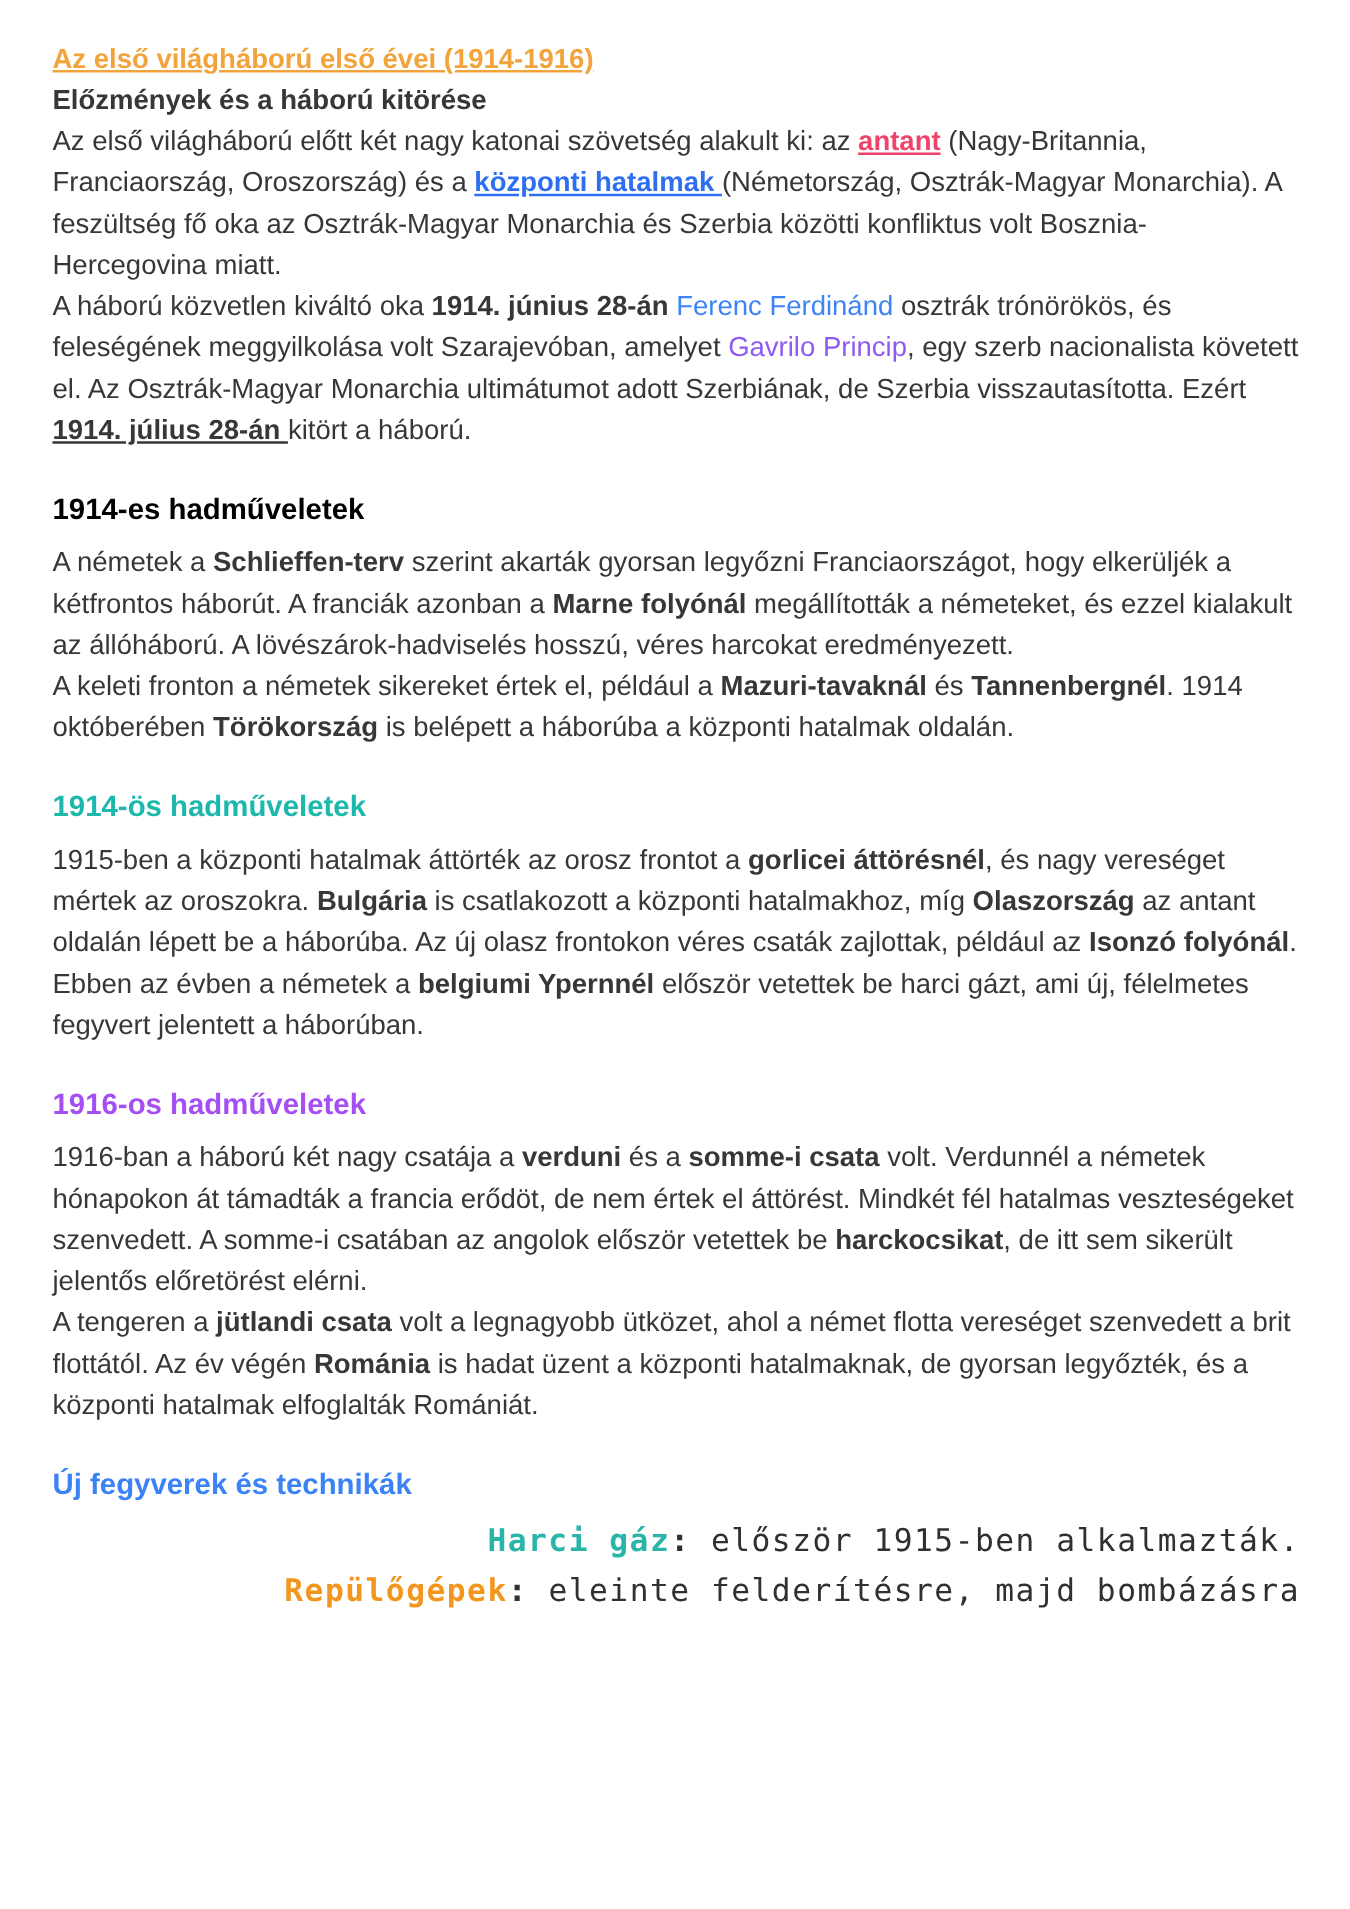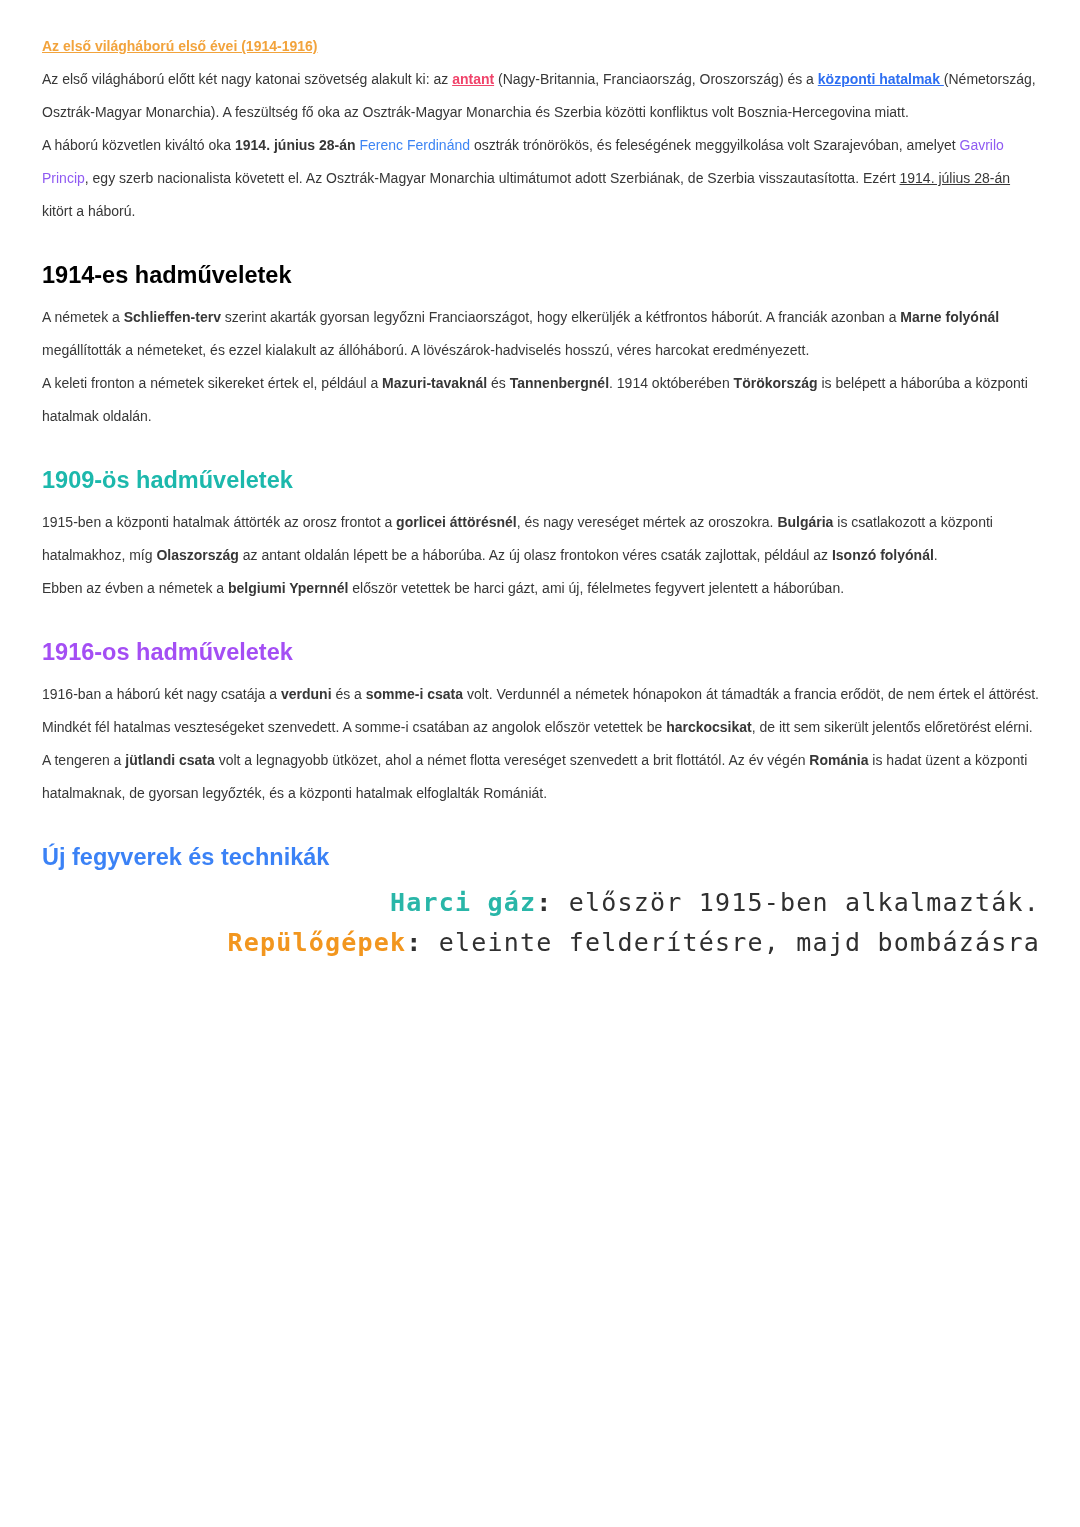--- a/index.html
+++ b/index.html
@@ -8,56 +8,57 @@
   body {
     width: 1080px;
     height: 1527px;
     background: #ffffff;
     font-family: "Liberation Sans", "DejaVu Sans", sans-serif;
     color: #373737;
     overflow: hidden;
   }
   .page { padding: 30px 40px 0 42px; }
 
-  .doc-title, .para { font-size: 14px; line-height: 33px; margin: 0; }
+  .doc-title, .para { font-size: 22px; line-height: 33px; margin: 0; }
 
   h2.section-heading {
     font-size: 23.5px;
     line-height: 33px;
     font-weight: 700;
     margin: 31px 0 9px 0;
   }
 
   .mono-block {
     font-family: "DejaVu Sans Mono", "Liberation Mono", monospace;
     font-size: 25px;
     line-height: 40px;
     letter-spacing: 1.2px;
     margin: 0;
     color: #303030;
     text-align: right;
   }
 
   .rs-plain { }
   .rs-b { font-weight: 700; }
-  .rs-bu { font-weight: 400; text-decoration: underline; }
+  .rs-bu { font-weight: 700; text-decoration: underline; }
   .rs-link { font-weight: 700; text-decoration: underline; cursor: pointer; }
   .rs-colored { cursor: pointer; }
 </style>
 </head>
 <body style="color: rgb(55, 55, 55);">
 
 <div class="page">
   <div>
       <p class="doc-title"><span class="rs-link" style="color: rgb(242, 163, 60);">Az első világháború első évei (1914-1916)</span></p>
+      <p class="para"><span class="rs-b">Előzmények és a háború kitörése</span></p>
       <p class="para"><span class="rs-plain">Az első világháború előtt két nagy katonai szövetség alakult ki: az </span><span class="rs-link" style="color: rgb(240, 67, 106);">antant</span><span class="rs-plain"> (Nagy-Britannia, Franciaország, Oroszország) és a </span><span class="rs-link" style="color: rgb(46, 111, 242);">központi hatalmak </span><span class="rs-plain">(Németország, Osztrák-Magyar Monarchia). A feszültség fő oka az Osztrák-Magyar Monarchia és Szerbia közötti konfliktus volt Bosznia-Hercegovina miatt.</span></p>
       <p class="para"><span class="rs-plain">A háború közvetlen kiváltó oka </span><span class="rs-b">1914. június 28-án </span><span class="rs-colored" style="color: rgb(61, 133, 244);">Ferenc Ferdinánd</span><span class="rs-plain"> osztrák trónörökös, és feleségének meggyilkolása volt Szarajevóban, amelyet </span><span class="rs-colored" style="color: rgb(143, 90, 242);">Gavrilo Princip</span><span class="rs-plain">, egy szerb nacionalista követett el. Az Osztrák-Magyar Monarchia ultimátumot adott Szerbiának, de Szerbia visszautasította. Ezért </span><span class="rs-bu">1914. július 28-án </span><span class="rs-plain">kitört a háború.</span></p>
       <h2 class="section-heading" style="color: #000000;">1914-es hadműveletek</h2>
       <p class="para"><span class="rs-plain">A németek a </span><span class="rs-b">Schlieffen-terv</span><span class="rs-plain"> szerint akarták gyorsan legyőzni Franciaországot, hogy elkerüljék a kétfrontos háborút. A franciák azonban a </span><span class="rs-b">Marne folyónál</span><span class="rs-plain"> megállították a németeket, és ezzel kialakult az állóháború. A lövészárok-hadviselés hosszú, véres harcokat eredményezett.</span><br><span class="rs-plain">A keleti fronton a németek sikereket értek el, például a </span><span class="rs-b">Mazuri-tavaknál</span><span class="rs-plain"> és </span><span class="rs-b">Tannenbergnél</span><span class="rs-plain">. 1914 októberében </span><span class="rs-b">Törökország</span><span class="rs-plain"> is belépett a háborúba a központi hatalmak oldalán.</span></p>
-      <h2 class="section-heading" style="color: rgb(28, 184, 172);">1909-ös hadműveletek</h2>
+      <h2 class="section-heading" style="color: rgb(28, 184, 172);">1914-ös hadműveletek</h2>
       <p class="para"><span class="rs-plain">1915-ben a központi hatalmak áttörték az orosz frontot a </span><span class="rs-b">gorlicei áttörésnél</span><span class="rs-plain">, és nagy vereséget mértek az oroszokra. </span><span class="rs-b">Bulgária</span><span class="rs-plain"> is csatlakozott a központi hatalmakhoz, míg </span><span class="rs-b">Olaszország</span><span class="rs-plain"> az antant oldalán lépett be a háborúba. Az új olasz frontokon véres csaták zajlottak, például az </span><span class="rs-b">Isonzó folyónál</span><span class="rs-plain">.</span><br><span class="rs-plain">Ebben az évben a németek a </span><span class="rs-b">belgiumi Ypernnél</span><span class="rs-plain"> először vetettek be harci gázt, ami új, félelmetes fegyvert jelentett a háborúban.</span></p>
       <h2 class="section-heading" style="color: rgb(164, 78, 244);">1916-os hadműveletek</h2>
       <p class="para"><span class="rs-plain">1916-ban a háború két nagy csatája a </span><span class="rs-b">verduni</span><span class="rs-plain"> és a </span><span class="rs-b">somme-i csata</span><span class="rs-plain"> volt. Verdunnél a németek hónapokon át támadták a francia erődöt, de nem értek el áttörést. Mindkét fél hatalmas veszteségeket szenvedett. A somme-i csatában az angolok először vetettek be </span><span class="rs-b">harckocsikat</span><span class="rs-plain">, de itt sem sikerült jelentős előretörést elérni.</span><br><span class="rs-plain">A tengeren a </span><span class="rs-b">jütlandi csata</span><span class="rs-plain"> volt a legnagyobb ütközet, ahol a német flotta vereséget szenvedett a brit flottától. Az év végén </span><span class="rs-b">Románia</span><span class="rs-plain"> is hadat üzent a központi hatalmaknak, de gyorsan legyőzték, és a központi hatalmak elfoglalták Romániát.</span></p>
       <h2 class="section-heading" style="color: #3b82f6;">Új fegyverek és technikák</h2>
       <p class="mono-block"><span class="rs-b" style="color: rgb(41, 182, 168);">Harci gáz</span><span class="rs-b">: </span><span class="rs-plain">először 1915-ben alkalmazták.</span></p>
       <p class="mono-block"><span class="rs-b" style="color: rgb(242, 150, 30);">Repülőgépek</span><span class="rs-b">: </span><span class="rs-plain">eleinte felderítésre, majd bombázásra</span></p>
     </div>
 </div>
 
 </body></html>

